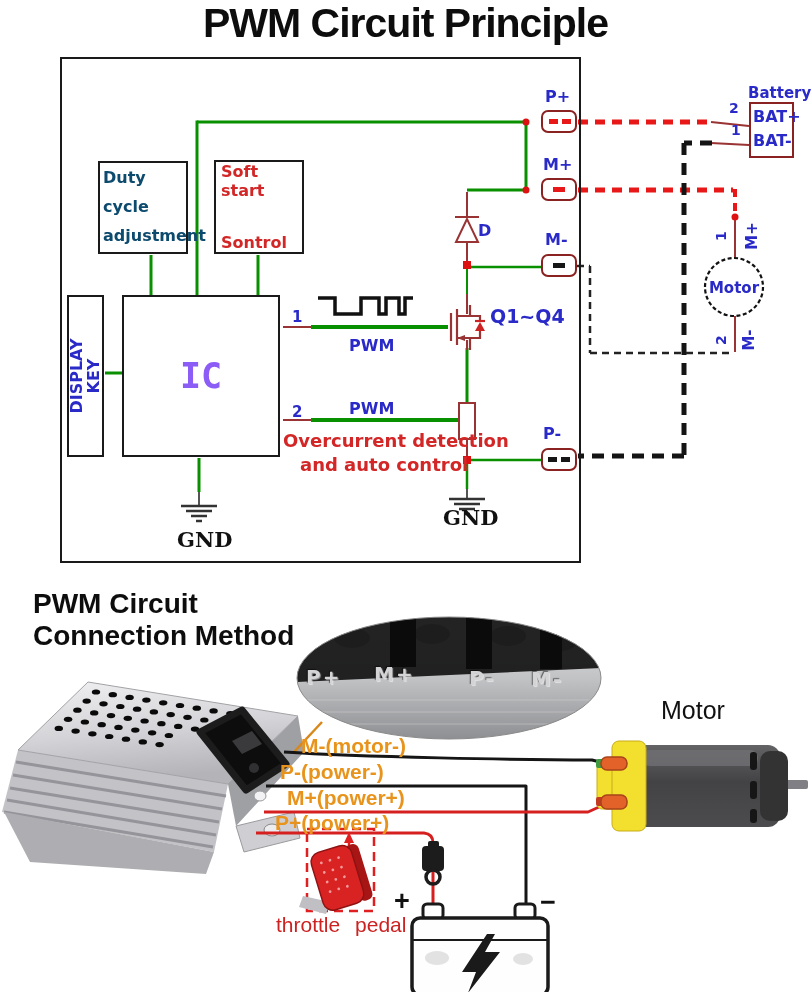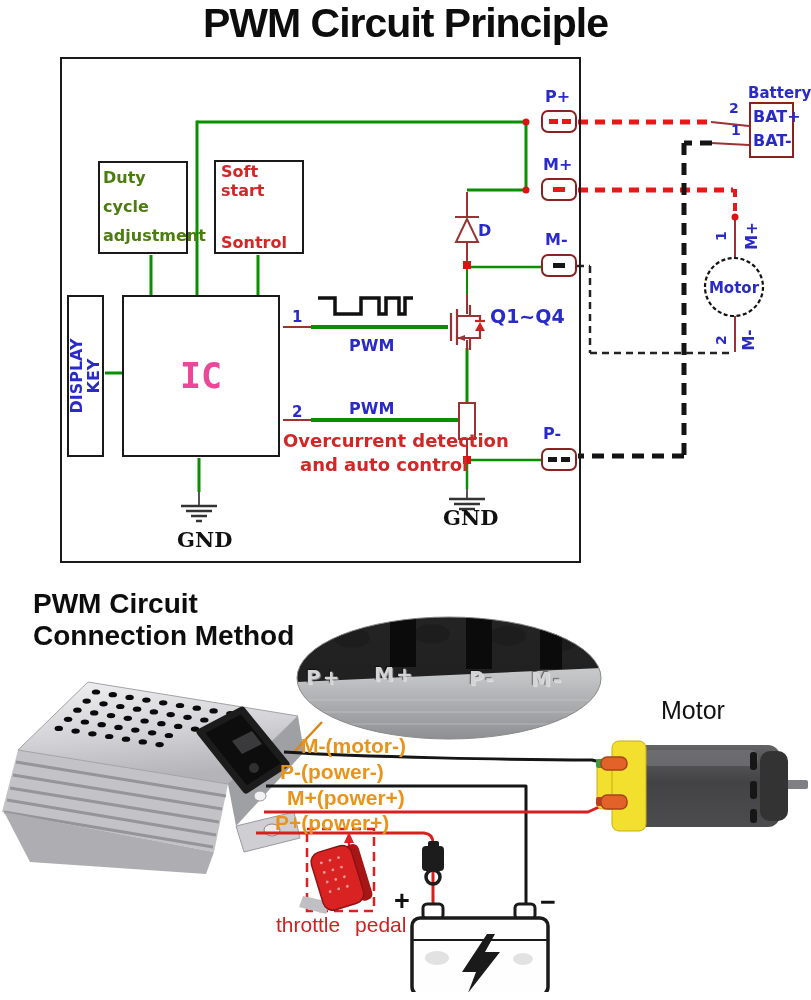--- a/index.html
+++ b/index.html
@@ -15,28 +15,28 @@
   .org{position:absolute;color:#e8941c;font-weight:bold;font-size:21px;
        font-family:"Liberation Sans",sans-serif;white-space:nowrap;text-align:center;}
   .stamp{position:absolute;color:#d4d4d6;font-weight:bold;font-size:20px;letter-spacing:2px;
          font-family:"DejaVu Sans",sans-serif;
          text-shadow:1px 1px 1px rgba(255,255,255,0.55),-1px -1px 1px rgba(0,0,0,0.5);}
   #title{top:0;left:0;width:811px;text-align:center;font-family:"Liberation Sans",sans-serif;
          font-weight:bold;font-size:41px;letter-spacing:-1px;color:#0d0d0d;}
   #heading{left:33px;top:588px;font-family:"Liberation Sans",sans-serif;font-weight:bold;
            font-size:28px;line-height:1.14;color:#0d0d0d;}
   #duty{left:98px;top:161px;width:90px;height:93px;display:flex;flex-direction:column;
-        justify-content:center;padding-left:3px;font-size:16px;line-height:1.8;color:#4d7c0f;font-weight:bold;}
+        justify-content:center;padding-left:3px;font-size:16px;line-height:1.8;color:#0c4a6e;font-weight:bold;}
   #soft{left:214px;top:160px;width:90px;height:94px;display:flex;flex-direction:column;
         justify-content:space-evenly;padding-left:5px;font-size:16px;color:#d32626;font-weight:bold;gap:32px;}
   #dispkey{left:67px;top:295px;width:37px;height:162px;}
   #dispkey .rot{position:absolute;left:50%;top:50%;transform:translate(-50%,-50%) rotate(-90deg);
         color:#2a2ac8;font-weight:bold;font-size:16px;line-height:1.05;text-align:center;white-space:nowrap;}
   #icbox{left:122px;top:295px;width:158px;height:162px;display:flex;align-items:center;justify-content:center;
-         font-family:"DejaVu Sans Mono",monospace;font-weight:bold;font-size:35px;color:#ec4899;}
+         font-family:"DejaVu Sans Mono",monospace;font-weight:bold;font-size:35px;color:#8b5cf6;}
   #batbox{left:749px;top:102px;width:45px;height:56px;border:2px solid #8b2222;background:#fff;box-sizing:border-box;}
 </style>
 </head>
 <body>
 
 <div id="canvas">
 
   <svg class="abs" style="left:0;top:0" width="811" height="585" viewBox="0 0 811 585">
 
     <g stroke="#089000" stroke-width="3" fill="none">

